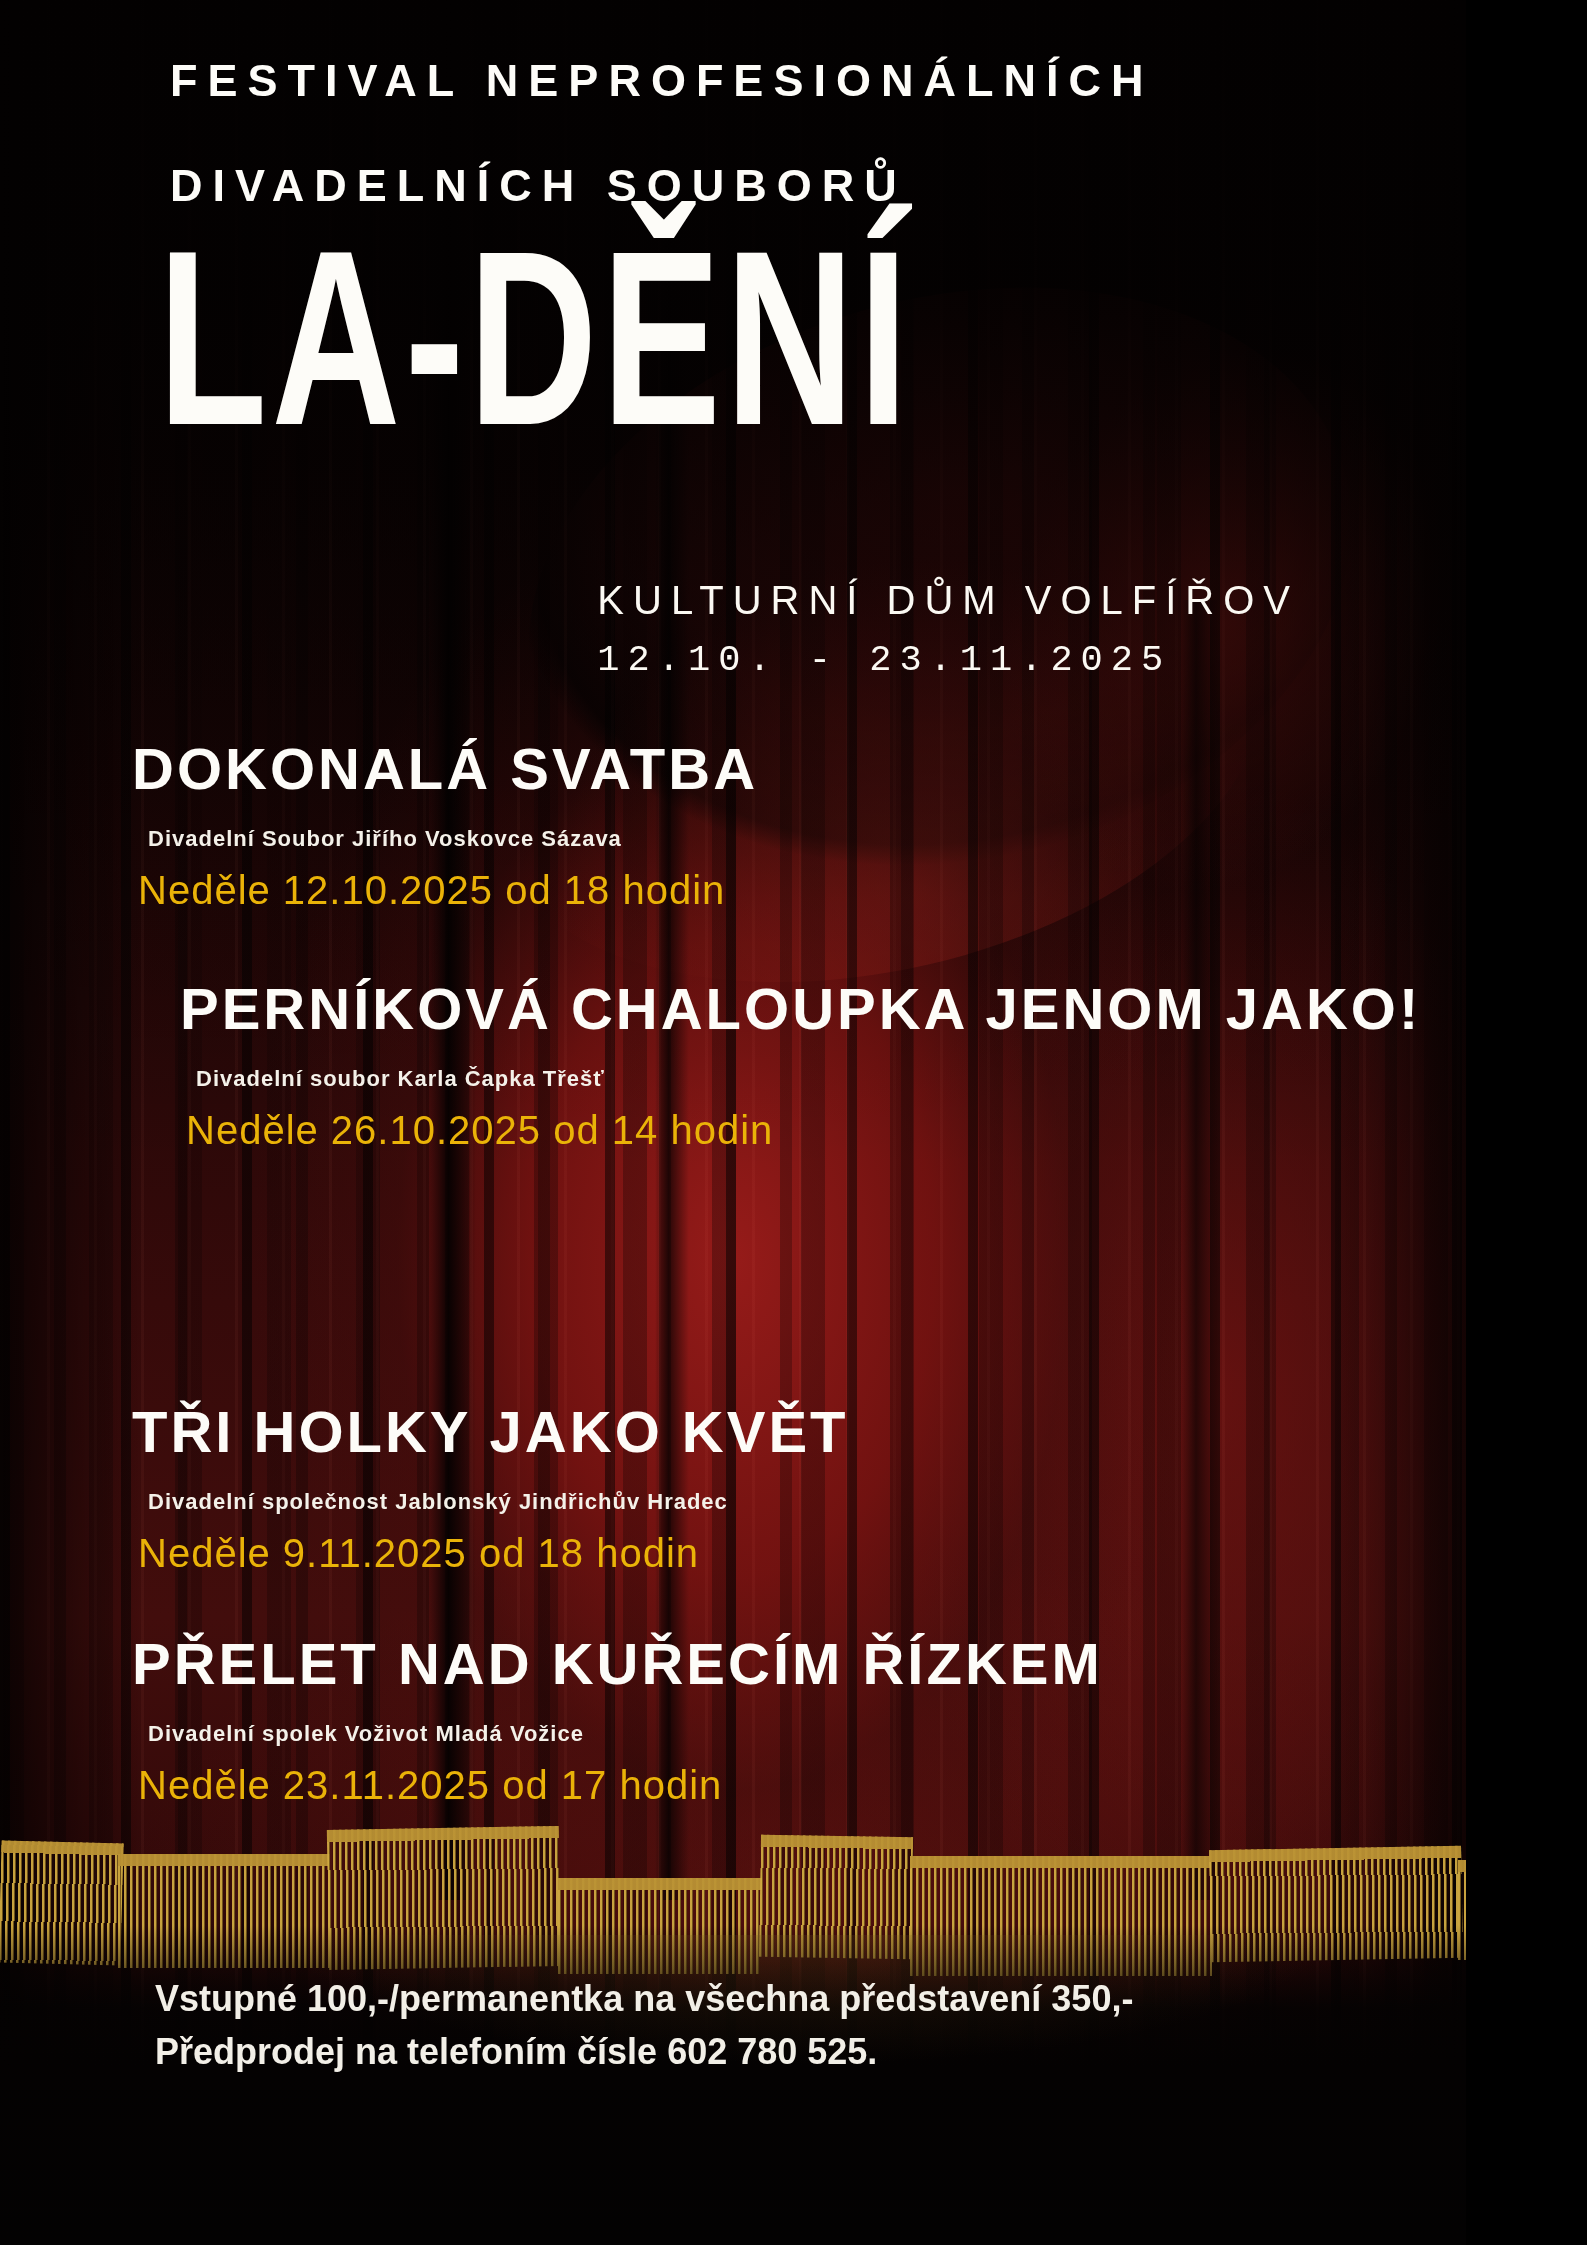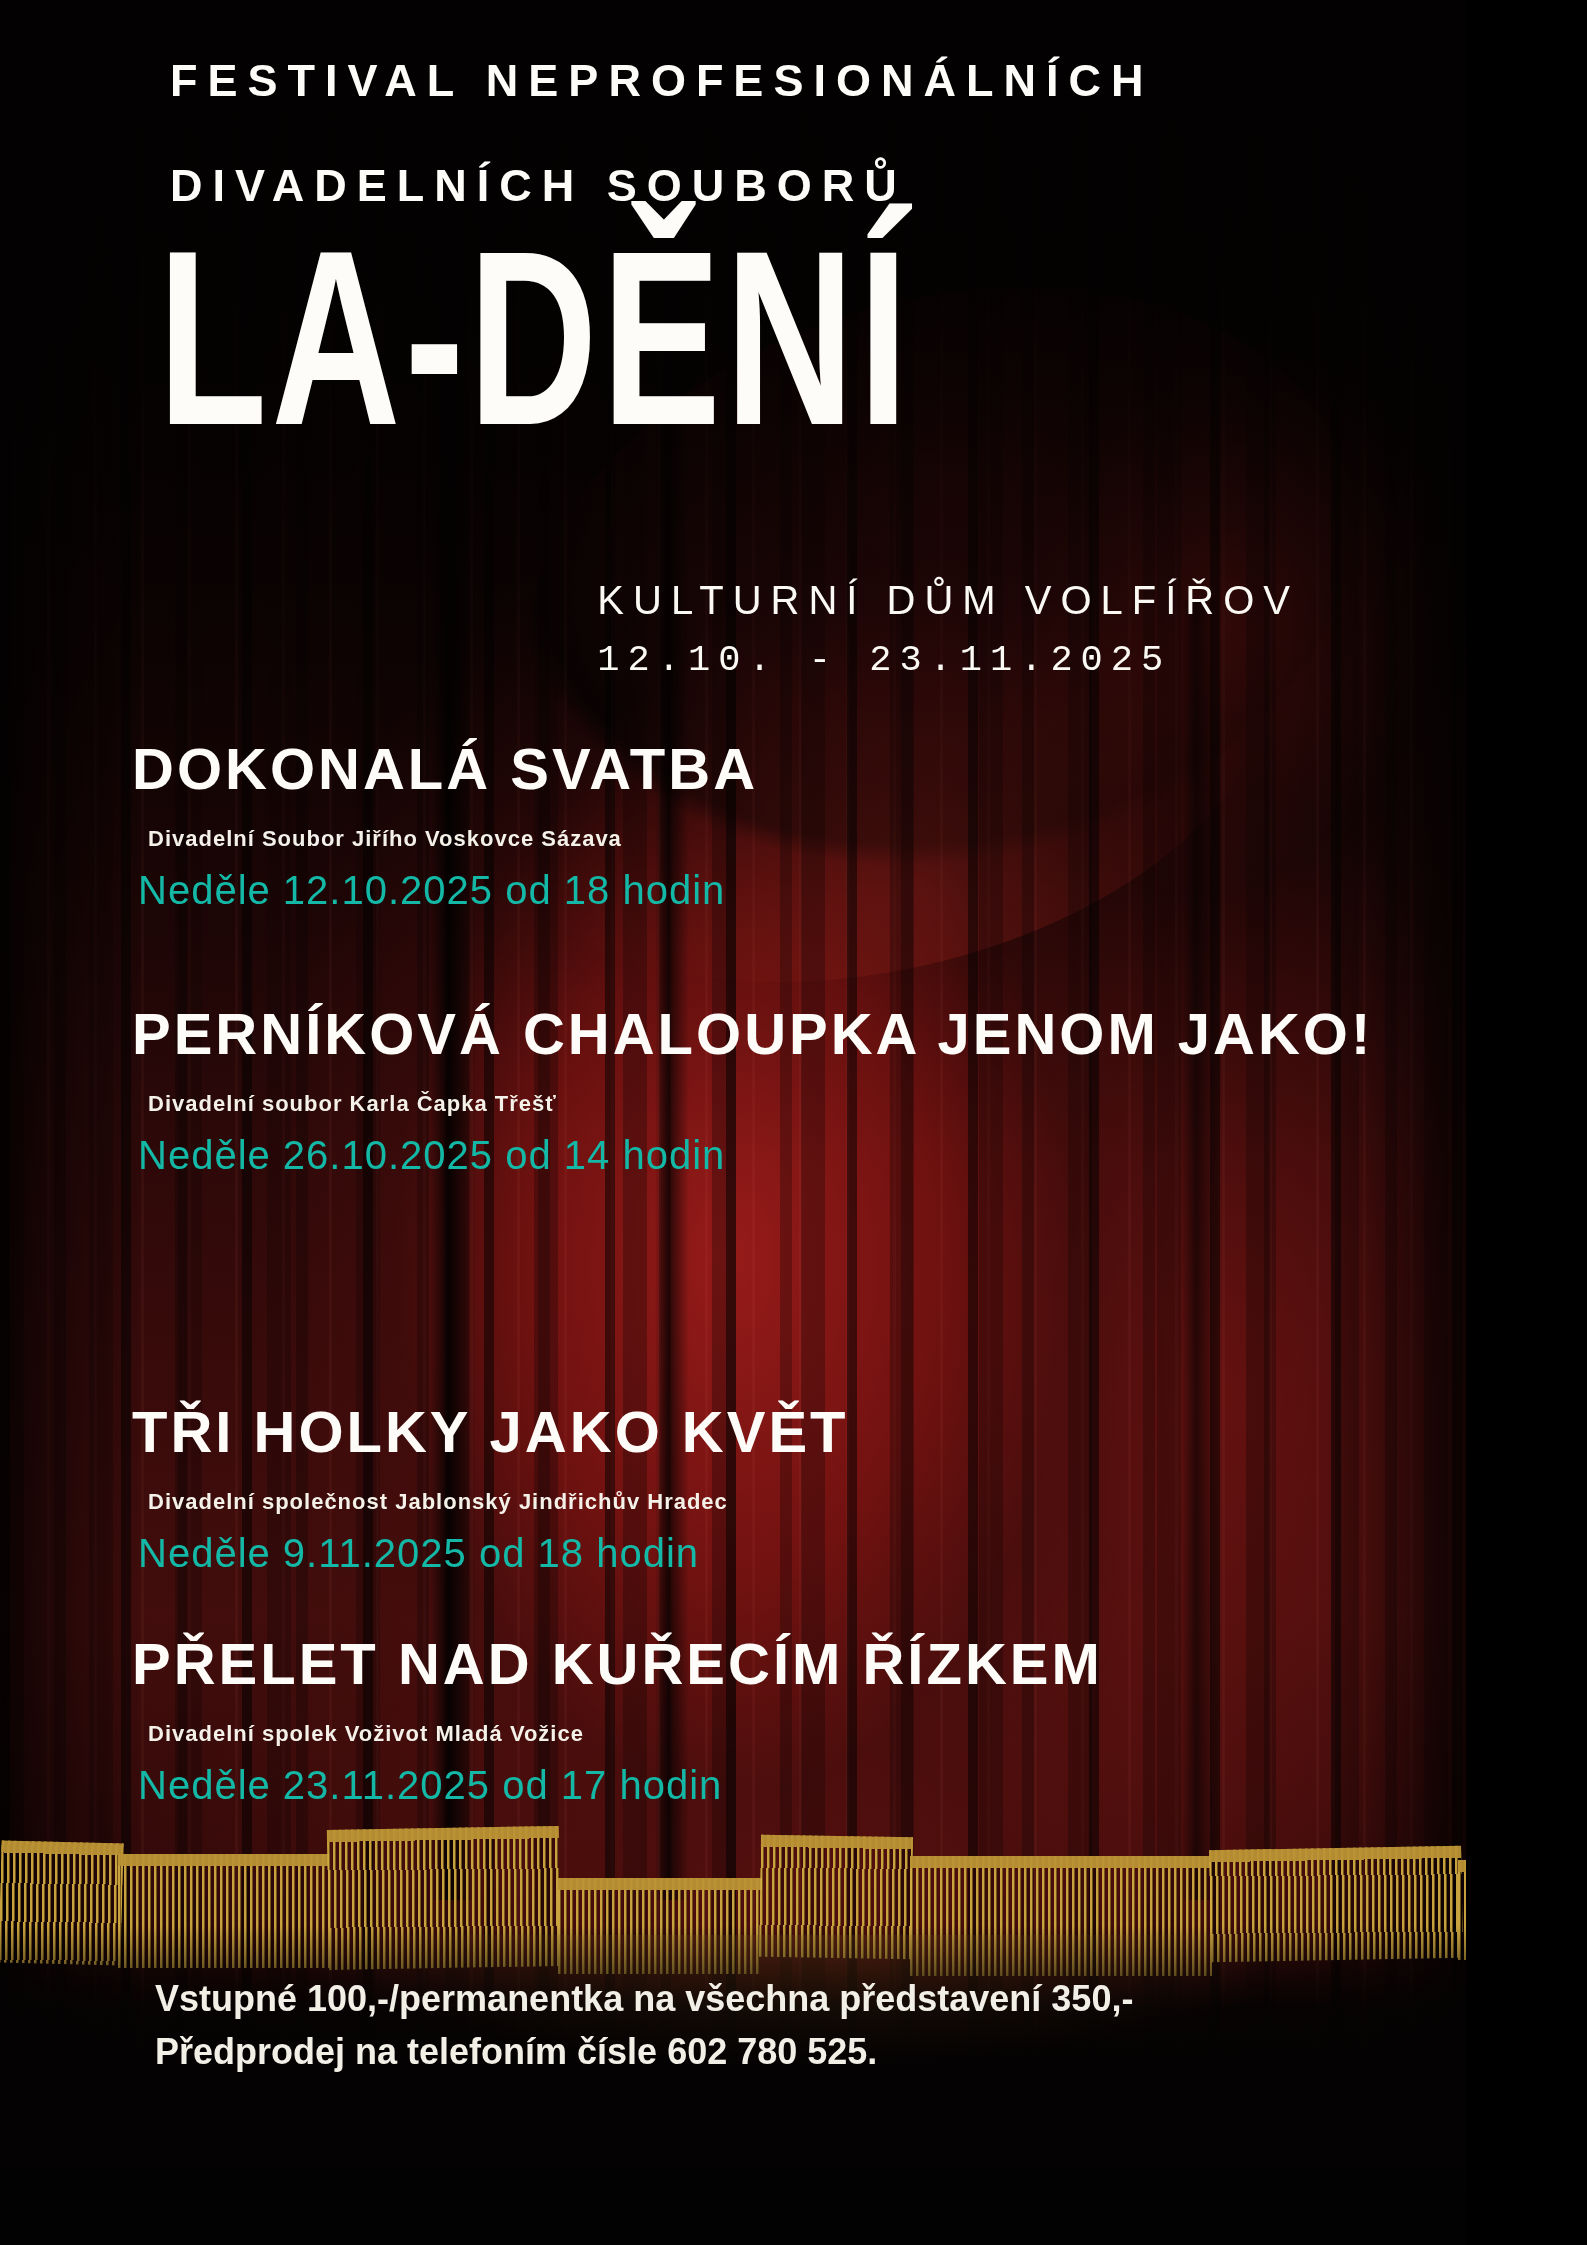--- a/index.html
+++ b/index.html
@@ -87,22 +87,22 @@
     font-size:248px; font-weight:800; line-height:1.02; letter-spacing:6px;
     transform:scale(.72,1.0); transform-origin:left top;
     color:#fdfcf8;
   }
   .venue-block { position:absolute; right:167px; top:578px; text-align:left; }
   .venue-line { font-size:40px; font-weight:500; letter-spacing:9px; color:#fbf9f3; white-space:nowrap; }
   .dates-line { font-size:37px; font-weight:500; letter-spacing:8px; margin-top:16px; color:#fbf9f3; white-space:nowrap;font-family:Liberation Mono, monospace; }
   .show { position:absolute; left:132px; width:1420px; }
   .show-title { font-size:58px; font-weight:600; letter-spacing:3px; color:#fdfcf8; white-space:nowrap; }
   .show-ensemble { font-size:22px; font-weight:700; letter-spacing:1px; margin:24px 0 0 16px; color:#f4f1e9; white-space:nowrap; }
-  .show-datetime { font-size:40px; font-weight:500; letter-spacing:1px; margin:16px 0 0 6px; color:#14b8a6; white-space:nowrap; }
-  .s1 { top:735px; } .s2 { top:1000px; } .s3 { top:1185px; } .s4 { top:1398px; } .s5 { top:1630px; }
+  .show-datetime { font-size:40px; font-weight:500; letter-spacing:1px; margin:16px 0 0 6px; color:#eab308; white-space:nowrap; }
+  .s1 { top:735px; } .s2 { top:975px;padding-left:48px; } .s3 { top:1185px; } .s4 { top:1398px; } .s5 { top:1630px; }
   .footer { position:absolute; left:155px; top:1972px; font-size:36px; font-weight:600; line-height:1.48; color:#f2efe7; }
   .footer div { white-space:nowrap; }
 </style>
 </head>
 <body>
 
 <div class="poster">
 
   <div class="bg-layer curtain-base"></div>
   <div class="swag-dark"></div>

